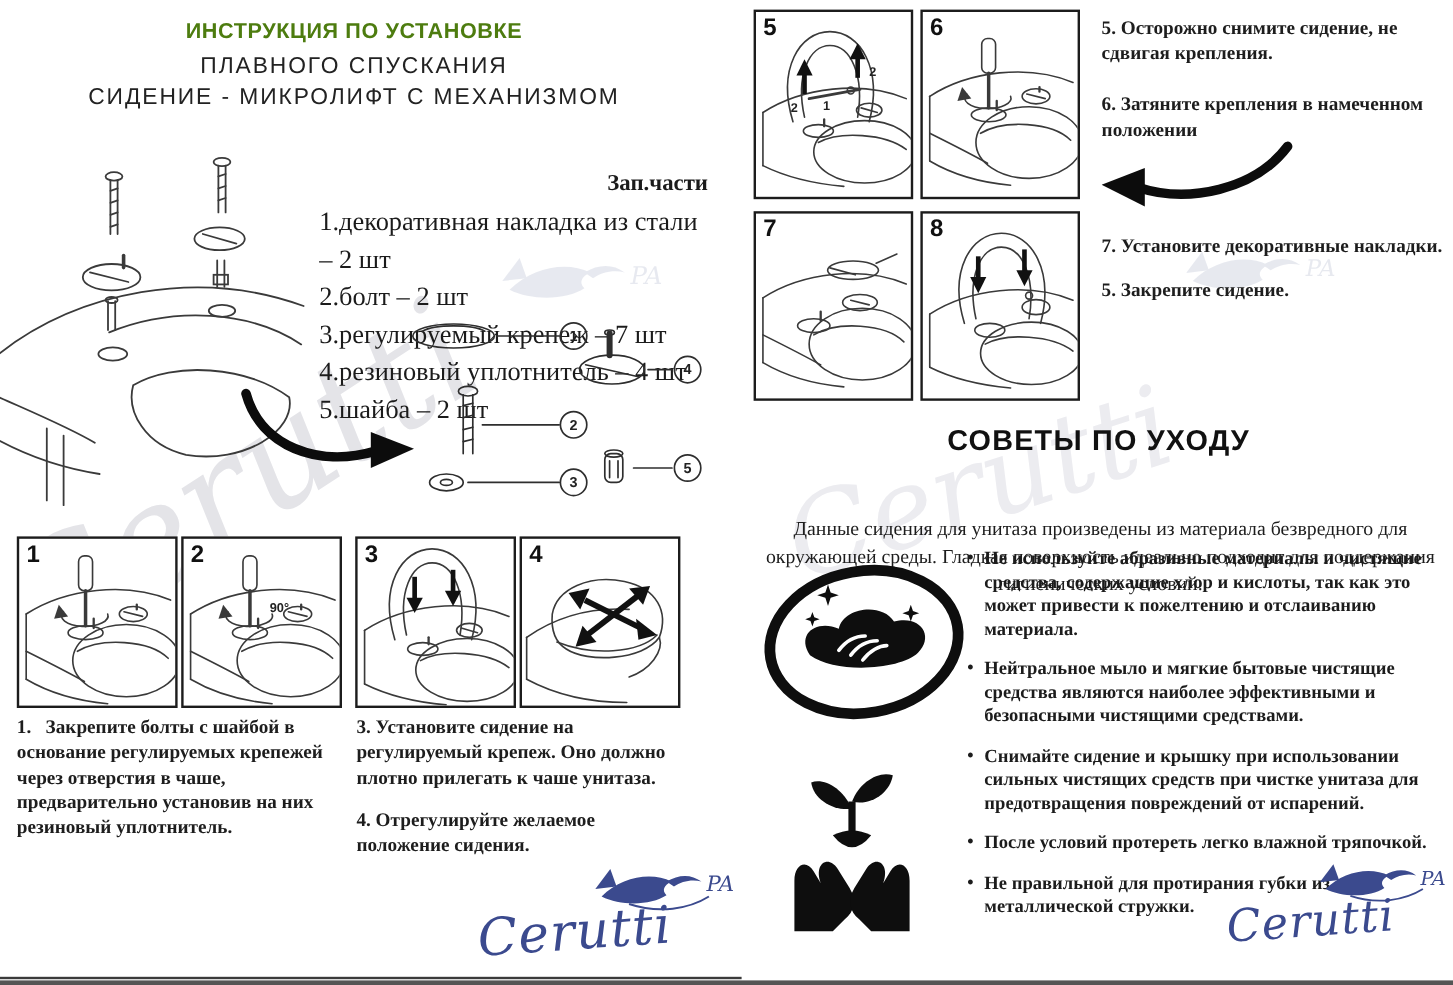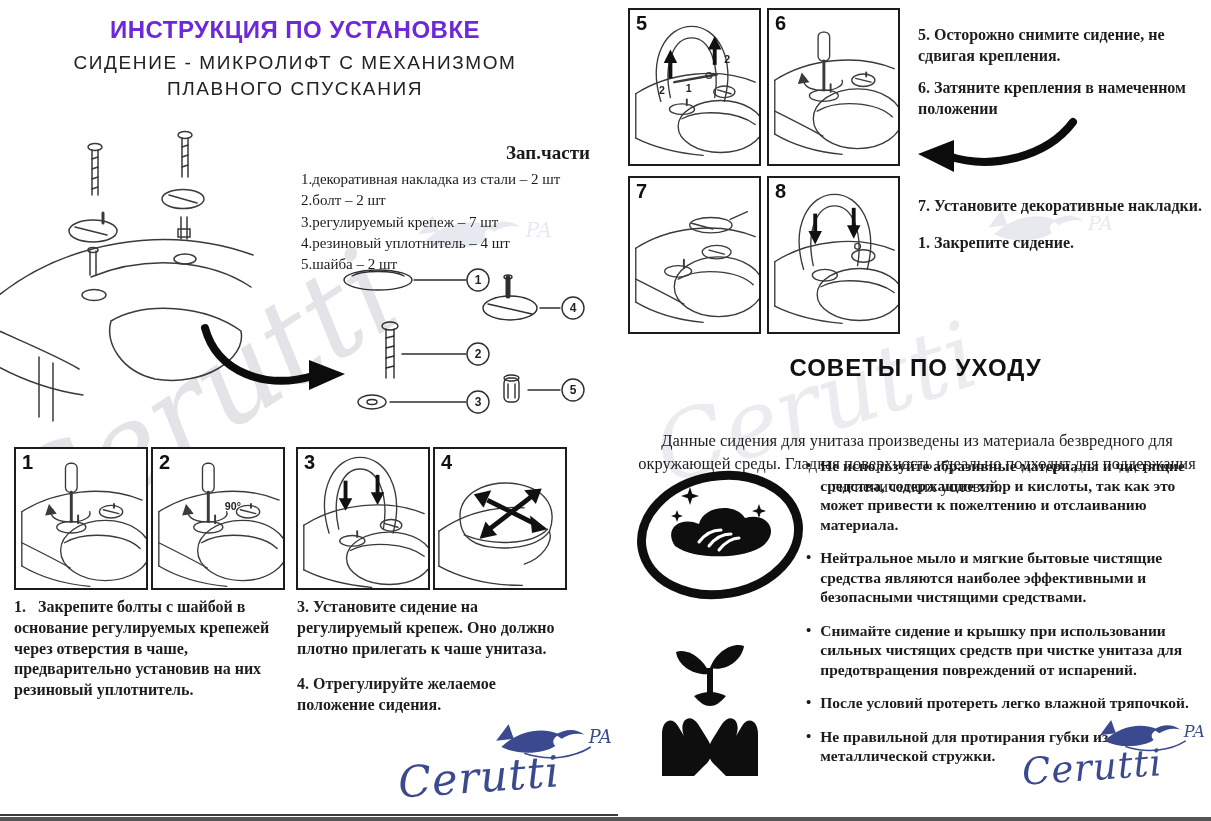--- a/index.html
+++ b/index.html
@@ -2,25 +2,25 @@
 <html><head>
 <meta charset="utf-8">
 <style>
   html,body{margin:0;padding:0;background:#fff;}
   #page{position:relative;width:1211px;height:821px;background:#ffffff;overflow:hidden;
         font-family:"Liberation Sans",sans-serif;color:#1b1b1b;}
   .abs{position:absolute;}
   .z{z-index:1;}
   
   .hdr{left:58px;top:16px;width:474px;text-align:center;}
-  .hdr h1{margin:0;font-size:24px;font-weight:700;letter-spacing:.5px;color:#6d28d9;}
+  .hdr h1{margin:0;font-size:18px;font-weight:700;letter-spacing:.5px;color:#4d7c0f;}
   .hdr .sub{margin-top:6px;font-size:19px;font-weight:400;letter-spacing:1.6px;line-height:1.35;color:#222;}
   .parts{left:258px;top:142px;width:332px;}
   .parts h2{margin:0 0 5px 0;font-family:"Liberation Serif",serif;font-size:19px;font-weight:700;text-align:right;}
-  .parts .row{font-family:"Liberation Serif",serif;font-size:15px;line-height:1.42;padding-left:8px;margin-left:35px;}
+  .parts .row{font-family:"Liberation Serif",serif;font-size:22px;line-height:1.42;padding-left:8px;}
   .instr{font-family:"Liberation Serif",serif;font-size:16px;font-weight:700;line-height:1.3;color:#1d1d1d;}
   .instr p{margin:0 0 15px 0;}
   
   .panel{position:absolute;border:2px solid #1c1c1c;background:#fff;box-sizing:border-box;}
   .panel .num{position:absolute;left:6px;top:2px;font-size:20px;font-weight:700;color:#111;z-index:2;}
   .panel svg{position:absolute;left:0;top:0;}
   
   .care-h{left:620px;top:354px;width:591px;text-align:center;font-size:24px;font-weight:700;letter-spacing:1px;color:#111;}
   .care-intro{left:636px;top:390px;width:562px;text-align:center;font-family:"Liberation Serif",serif;
               font-size:16.5px;line-height:1.38;color:#1d1d1d;margin-top:40px;}
@@ -54,22 +54,22 @@
   <svg class="abs" style="left:985px;top:205px;z-index:0;opacity:.35;" width="140" height="54" viewBox="0 0 125 48">
     <path d="M3 20 L15 4 L20 18 Z" fill="#bcc2d4"></path>
     <path d="M8 26 C24 10 48 6 64 14 C58 17 56 21 60 25 C48 33 24 34 8 26 Z" fill="#bcc2d4"></path>
     <path d="M60 14 C70 8 80 8 88 14 C80 12 72 14 66 18 Z" fill="#bcc2d4"></path>
     <text x="92" y="22" font-size="17" font-style="italic" font-family="DejaVu Serif, serif" fill="#bcc2d4">PA</text>
   </svg>
 
   <div class="abs z hdr">
     <h1>ИНСТРУКЦИЯ ПО УСТАНОВКЕ</h1>
     <div class="sub">
+      <div>ПЛАВНОГО СПУСКАНИЯ</div>
       <div>СИДЕНИЕ - МИКРОЛИФТ С МЕХАНИЗМОМ</div>
-      <div>ПЛАВНОГО СПУСКАНИЯ</div>
     </div>
   </div>
 
   <svg class="abs z" style="left:-5px;top:125px;" width="270" height="300" viewBox="0 0 270 300">
     <g stroke="#3a3a3a" stroke-width="1.5" fill="none" stroke-linecap="round">
       <path d="M4 170 C70 118 170 98 258 130"></path>
       <path d="M4 170 L4 242"></path>
       <path d="M4 242 C34 258 62 266 88 270"></path>
       <path d="M4 206 C40 222 64 232 84 244"></path>
       <path d="M96 152 C150 130 214 134 256 162"></path>
@@ -354,37 +354,37 @@
       </g>
       <g fill="#111">
         <rect x="46" y="28" width="4" height="20"></rect>
           <polygon points="41,46 55,46 48,60"></polygon>
         <rect x="86" y="22" width="4" height="20"></rect>
           <polygon points="81,40 95,40 88,54"></polygon>
       </g>
     </svg>
   </div>
 
-  <div class="abs z instr" style="left:918px;top:14px;width:292px;margin-top:11px;">
+  <div class="abs z instr" style="left:918px;top:14px;width:292px;">
     <p>5. Осторожно снимите сидение, не сдвигая крепления.</p>
   </div>
   <div class="abs z instr" style="left:918px;top:78px;width:292px;">
     <p>6. Затяните крепления в намеченном положении</p>
   </div>
 
   <svg class="abs z" style="left:918px;top:114px;" width="165" height="62" viewBox="0 0 165 62">
     <path d="M155 8 C128 44 72 56 30 42" stroke="#0c0c0c" stroke-width="8" fill="none" stroke-linecap="round"></path>
     <polygon points="36,26 0,40 36,58" fill="#0c0c0c"></polygon>
   </svg>
 
   <div class="abs z instr" style="left:918px;top:196px;width:292px;">
     <p>7. Установите декоративные накладки.</p>
   </div>
   <div class="abs z instr" style="left:918px;top:233px;width:292px;">
-    <p>1. Закрепите сидение.</p>
+    <p>5. Закрепите сидение.</p>
   </div>
 
   <div class="abs z care-h">СОВЕТЫ ПО УХОДУ</div>
   <div class="abs z care-intro">Данные сидения для унитаза произведены из материала безвредного для окружающей среды. Гладкая поверхность идеально подходит для поддержания гигиенических условий.</div>
 
   <svg class="abs z" style="left:633px;top:458px;" width="175" height="155" viewBox="0 0 175 155">
     <ellipse cx="87" cy="77" rx="79" ry="59" stroke="#0e0e0e" stroke-width="9" fill="none" transform="rotate(-10 87 77)"></ellipse>
     <path d="M42 88 C30 70 48 58 66 66 C70 48 102 44 112 60 C134 54 146 72 132 86 C118 100 64 104 42 88 Z" fill="#0e0e0e"></path>
     <path d="M66 84 C72 76 80 72 88 72 M76 88 C82 80 90 76 98 76 M86 92 C92 84 100 80 106 80" stroke="#fff" stroke-width="3" fill="none" stroke-linecap="round"></path>
     <g fill="#0e0e0e">

